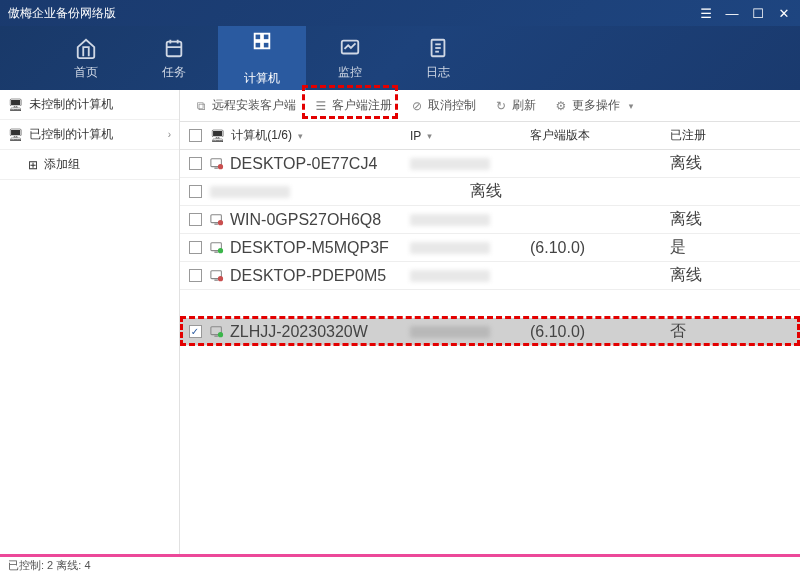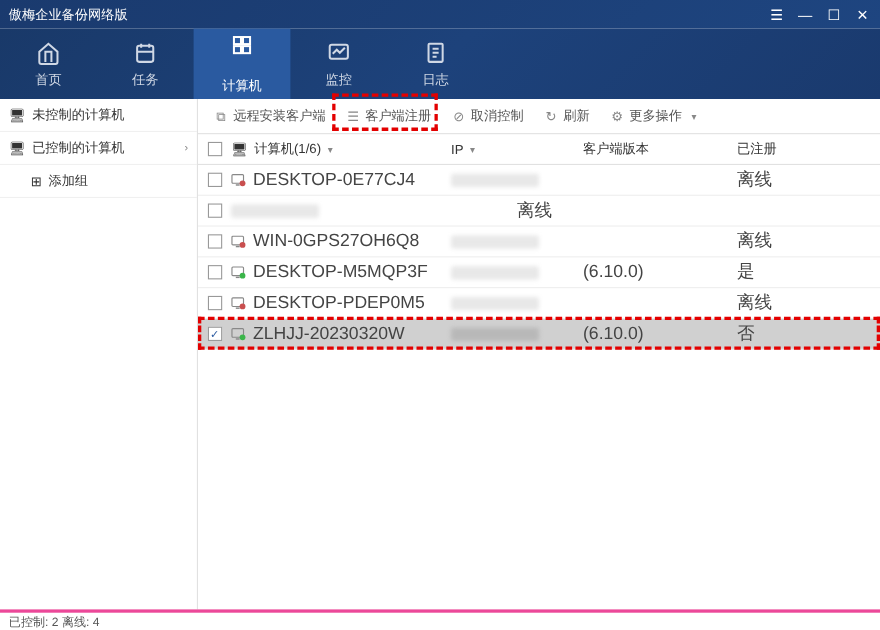--- a/index.html
+++ b/index.html
@@ -3,21 +3,21 @@
 <meta charset="utf-8">
 <style>
 * { margin: 0; padding: 0; box-sizing: border-box; font-family: "Microsoft YaHei", Arial, sans-serif; }
 body { background: #fff; width: 800px; height: 573px; overflow: hidden; position: relative; }
 
 .titlebar { height: 26px; background: linear-gradient(135deg, #1a3a6e, #1e4580); color: #fff; display: flex; align-items: center; padding: 0 8px; font-size: 12px; }
 .titlebar-text { flex: 1; }
 .winbtns { display: flex; gap: 10px; align-items: center; }
 .winbtn { width: 16px; height: 16px; display: flex; align-items: center; justify-content: center; cursor: pointer; font-size: 13px; }
 
-.navbar { height: 64px; background: linear-gradient(135deg, #193969, #1d427b 50%, #1a3a6e); display: flex; align-items: center; }
+.navbar { height: 64px; background: linear-gradient(135deg, #193969, #1d427b 50%, #1a3a6e); display: flex; align-items: center; padding-left: 42px; }
 .navitem { width: 88px; height: 64px; display: flex; flex-direction: column; align-items: center; justify-content: center; color: #d0d8e5; cursor: pointer; gap: 4px; }
 .navitem.active { background: #2a5aa0; color: #fff; gap: 17px; }
 .navitem .icon { width: 24px; height: 24px; display: flex; align-items: center; justify-content: center; }
 .navitem .label { font-size: 12px; }
 
 .main { display: flex; height: 464px; }
 .sidebar { width: 180px; border-right: 1px solid #e1e1e1; background: #fff; }
 .side-row { height: 30px; display: flex; align-items: center; padding: 0 8px; font-size: 12px; color: #333; border-bottom: 1px solid #f0f0f0; cursor: pointer; gap: 6px; }
 .side-row .chev { margin-left: auto; color: #888; font-size: 10px; }
 .side-row.indent { padding-left: 28px; }
@@ -31,21 +31,21 @@
 .thead { height: 28px; border-bottom: 1px solid #e1e1e1; display: flex; align-items: center; font-size: 12px; color: #333; }
 .th, .td { display: flex; align-items: center; gap: 6px; }
 .c-chk { width: 30px; justify-content: center; }
 .c-name { width: 200px; }
 .c-ip { width: 120px; }
 .c-ver { width: 140px; }
 .c-reg { flex: 1; }
 .thead .sortcaret { font-size: 9px; color: #888; }
 
 .trow { height: 28px; border-bottom: 1px solid #eee; display: flex; align-items: center; font-size: 16px; color: #444; position: relative; }
-.trow.selected { background: #d0d0d0; }
+.trow.selected { background: #d0d0d0; margin-top: 28px; }
 .trow .ipblur { width: 80px; height: 12px; background: #e8e8e8; filter: blur(2px); border-radius: 2px; }
 .trow.selected .ipblur { background: #b8b8b8; }
 .chk { width: 13px; height: 13px; border: 1px solid #999; background: #fff; display: flex; align-items: center; justify-content: center; font-size: 10px; color: #2a5aa0; }
 .chk.checked::after { content: "✓"; }
 .pc-icon { width: 14px; height: 14px; display: flex; align-items: center; justify-content: center; font-size: 11px; }
 
 .statusbar { position: absolute; bottom: 0; left: 0; right: 0; height: 19px; border-top: 3px solid #ec4899; font-size: 11px; color: #555; padding: 0 8px; display: flex; align-items: center; }
 
 svg { display: block; }
 </style>

